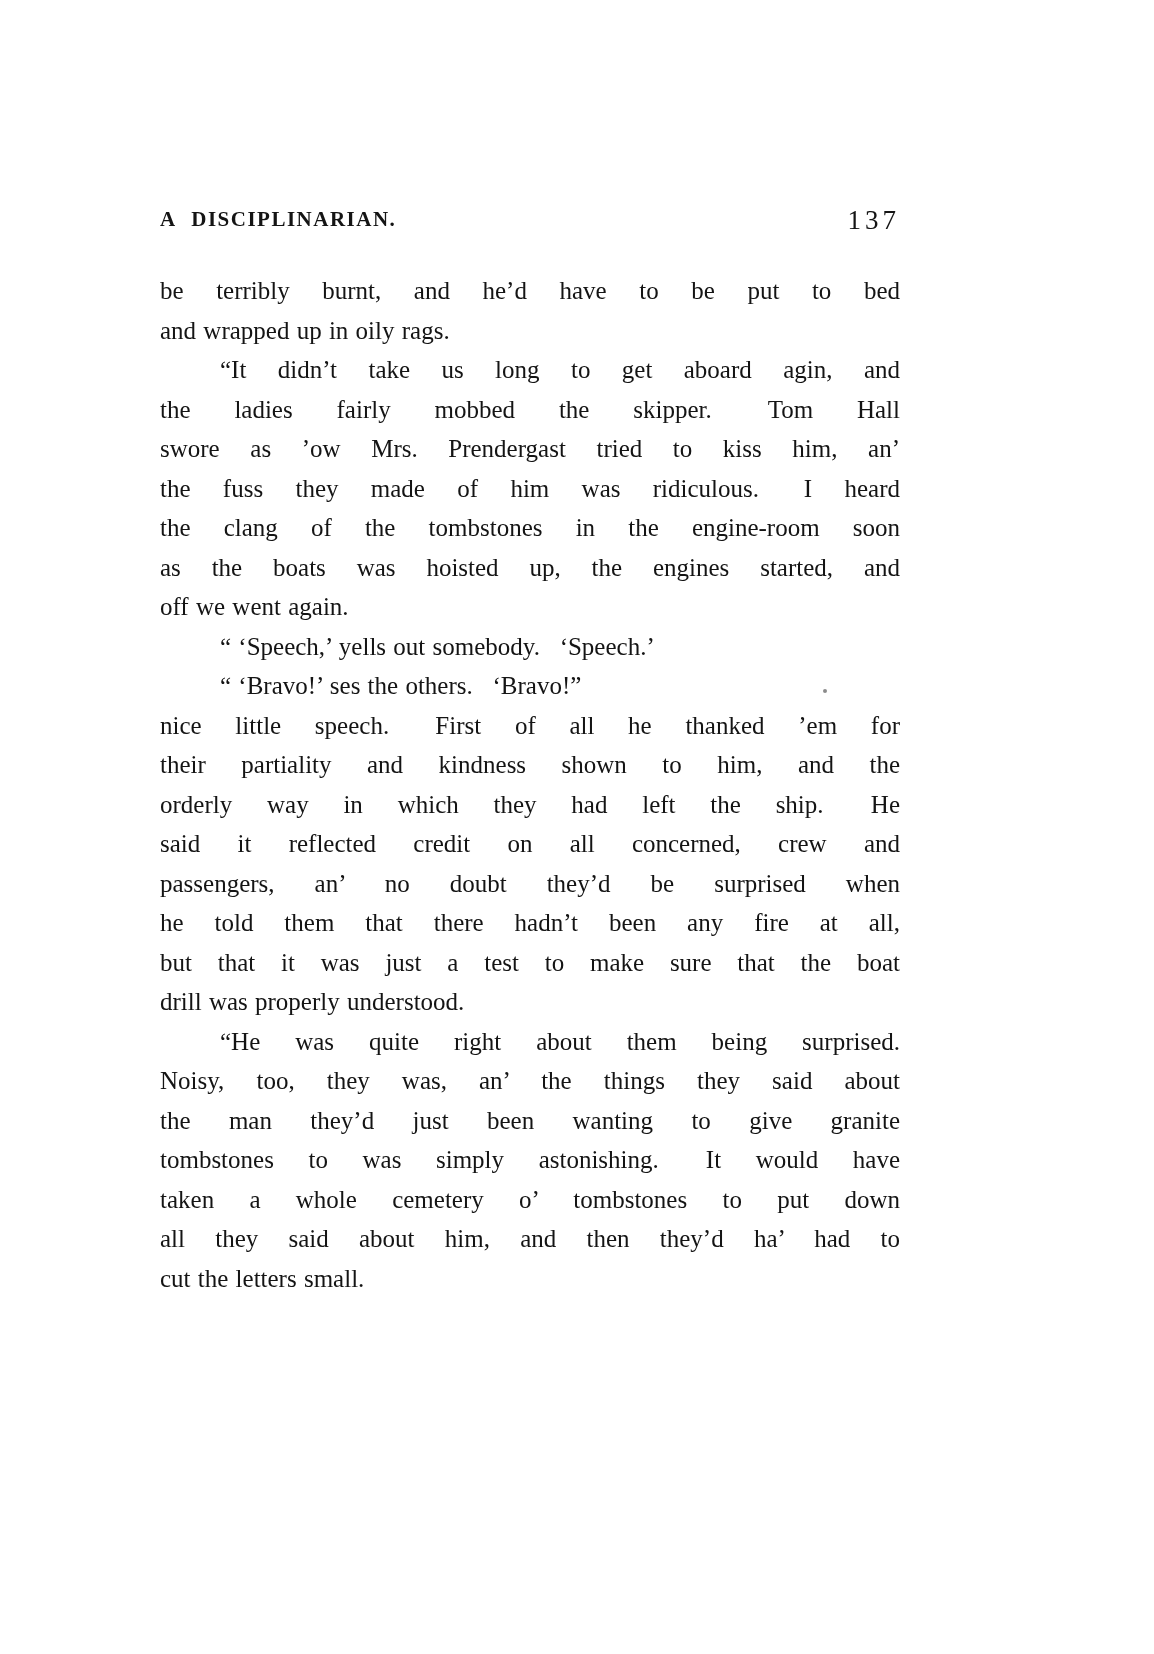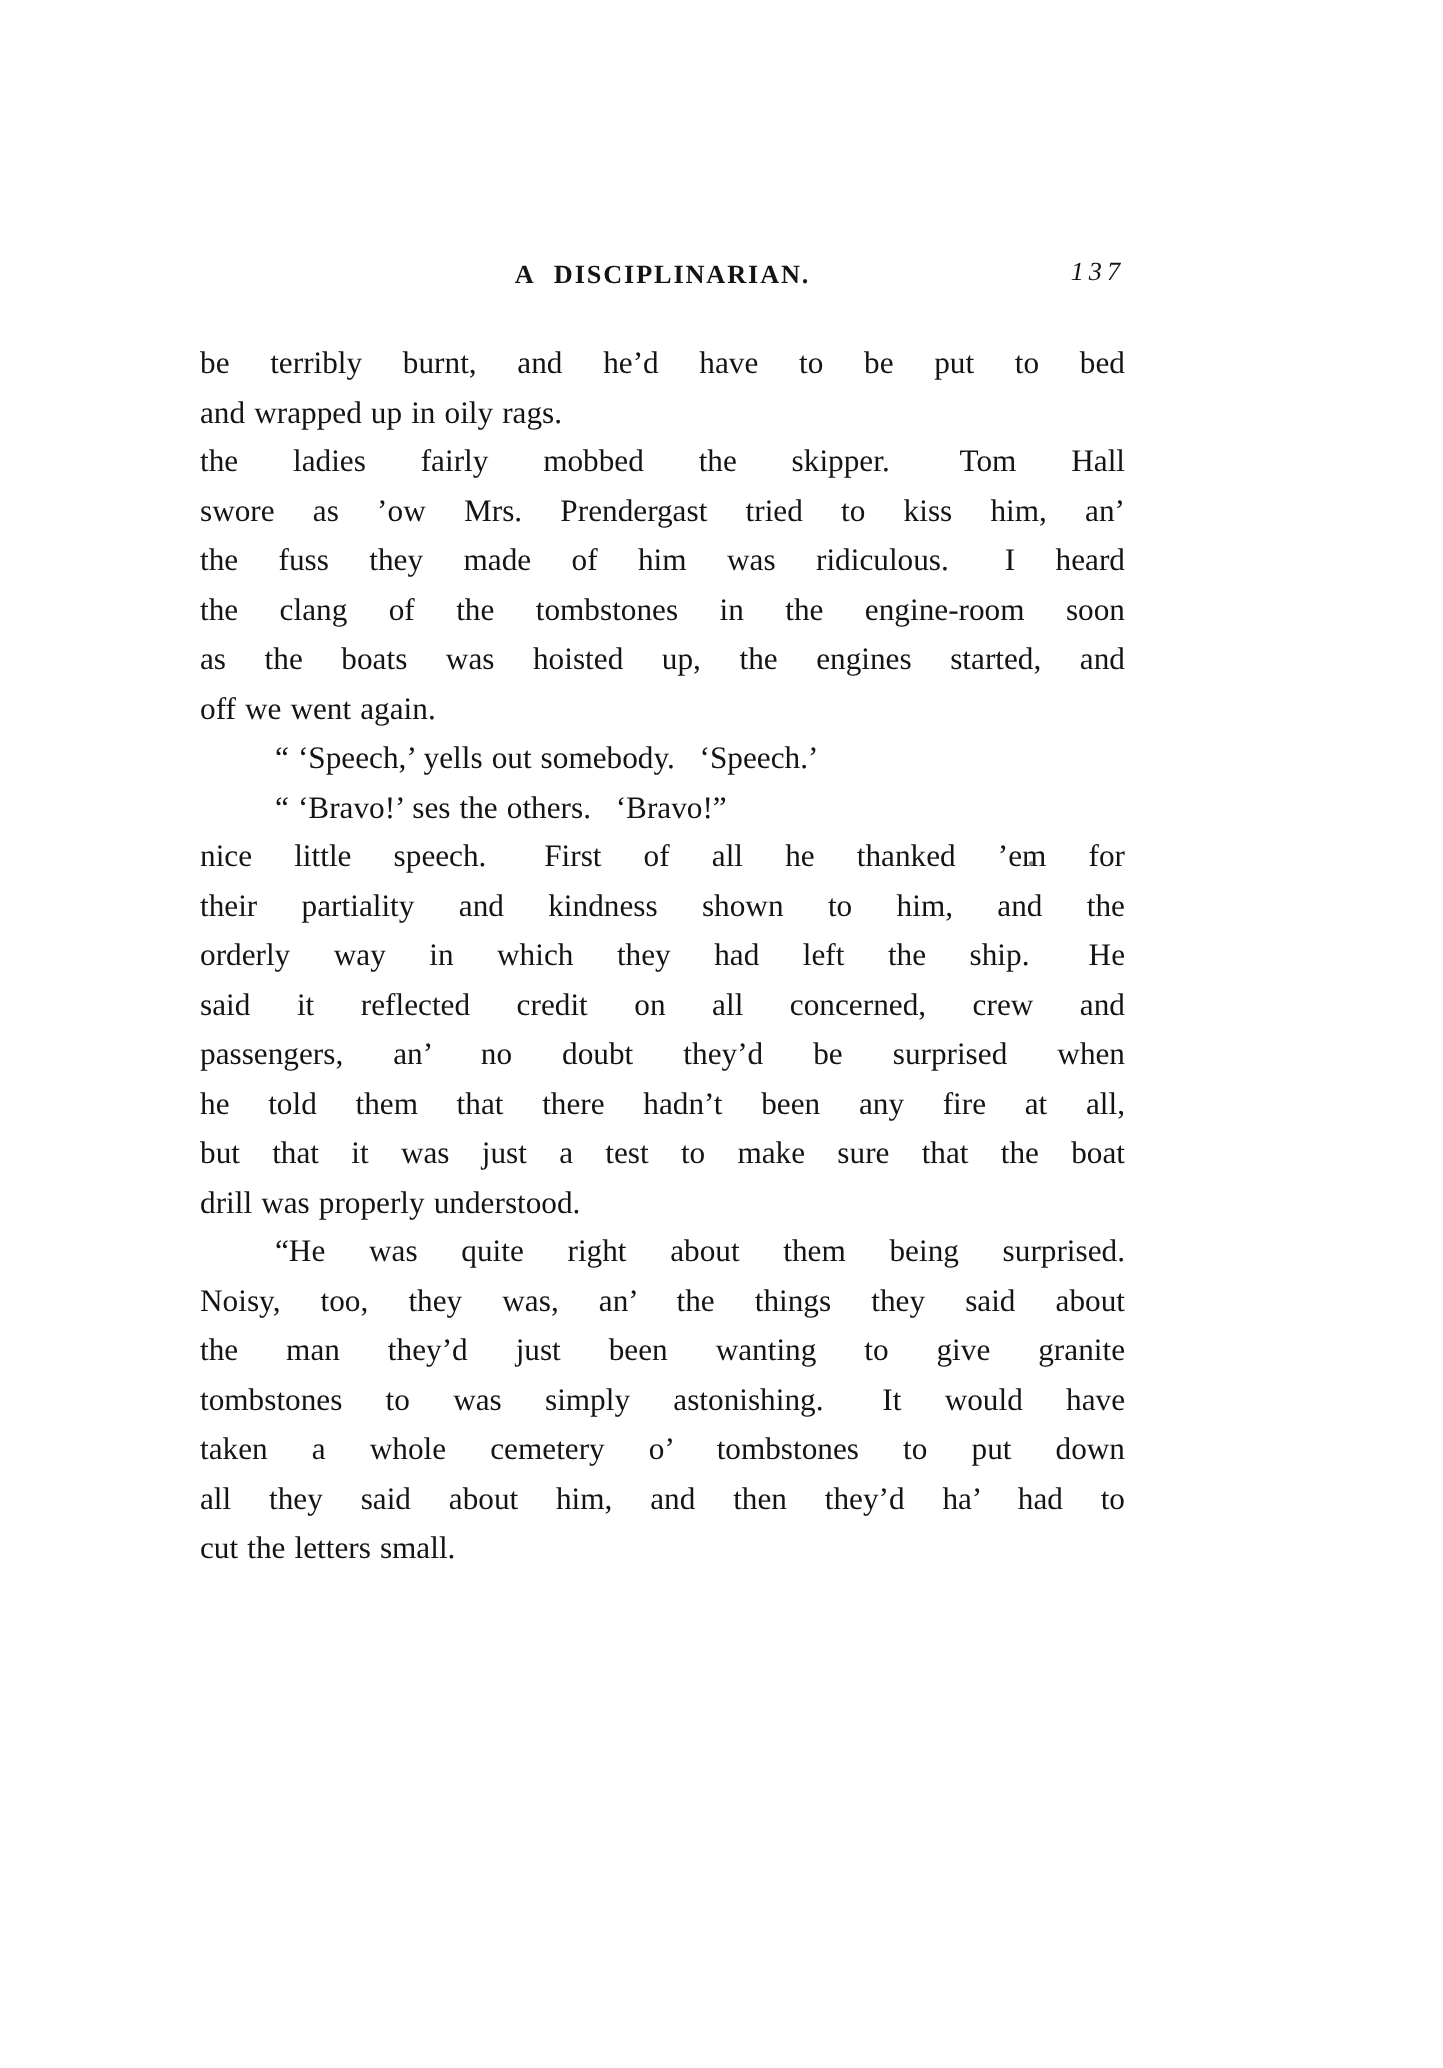--- a/index.html
+++ b/index.html
@@ -13,35 +13,34 @@
     color: #141414;
   }
   .header {
     position: absolute;
     left: 160px;
     top: 204px;
     width: 740px;
     height: 42px;
   }
   .title {
-    text-align: center;
+    text-align: left;
     font-size: 21px;
     font-weight: 700;
     letter-spacing: 1.5px;
     word-spacing: 9px;
     padding-top: 3px;
   }
   .pageno {
     position: absolute;
     right: 0;
     top: 1px;
-    font-size: 21px;
+    font-size: 27px;
     letter-spacing: 4px;
     font-weight: 400;
-    font-style: italic;
   }
   .bodytext {
     position: absolute;
     left: 160px;
     top: 271px;
     width: 740px;
     font-size: 25px;
     line-height: 39.5px;
     word-spacing: 1px;
   }
@@ -68,20 +67,21 @@
 <div class="page">
 
   <div class="header">
     <div class="title">A DISCIPLINARIAN.</div>
     <div class="pageno">137</div>
   </div>
 
   <div class="bodytext">
     <div class="ln">be terribly burnt, and he’d have to be put to bed</div>
     <div class="ln last">and wrapped up in oily rags.</div>
+    <div class="ln ind">“It didn’t take us long to get aboard agin, and</div>
     <div class="ln">the ladies fairly mobbed the skipper.  Tom Hall</div>
     <div class="ln">swore as ’ow Mrs. Prendergast tried to kiss him, an’</div>
     <div class="ln">the fuss they made of him was ridiculous.  I heard</div>
     <div class="ln">the clang of the tombstones in the engine-room soon</div>
     <div class="ln">as the boats was hoisted up, the engines started, and</div>
     <div class="ln last">off we went again.</div>
     <div class="ln ind last">“ ‘Speech,’ yells out somebody.  ‘Speech.’</div>
     <div class="ln ind last">“ ‘Bravo!’ ses the others.  ‘Bravo!”</div>
     <div class="ln">nice little speech.  First of all he thanked ’em for</div>
     <div class="ln">their partiality and kindness shown to him, and the</div>

